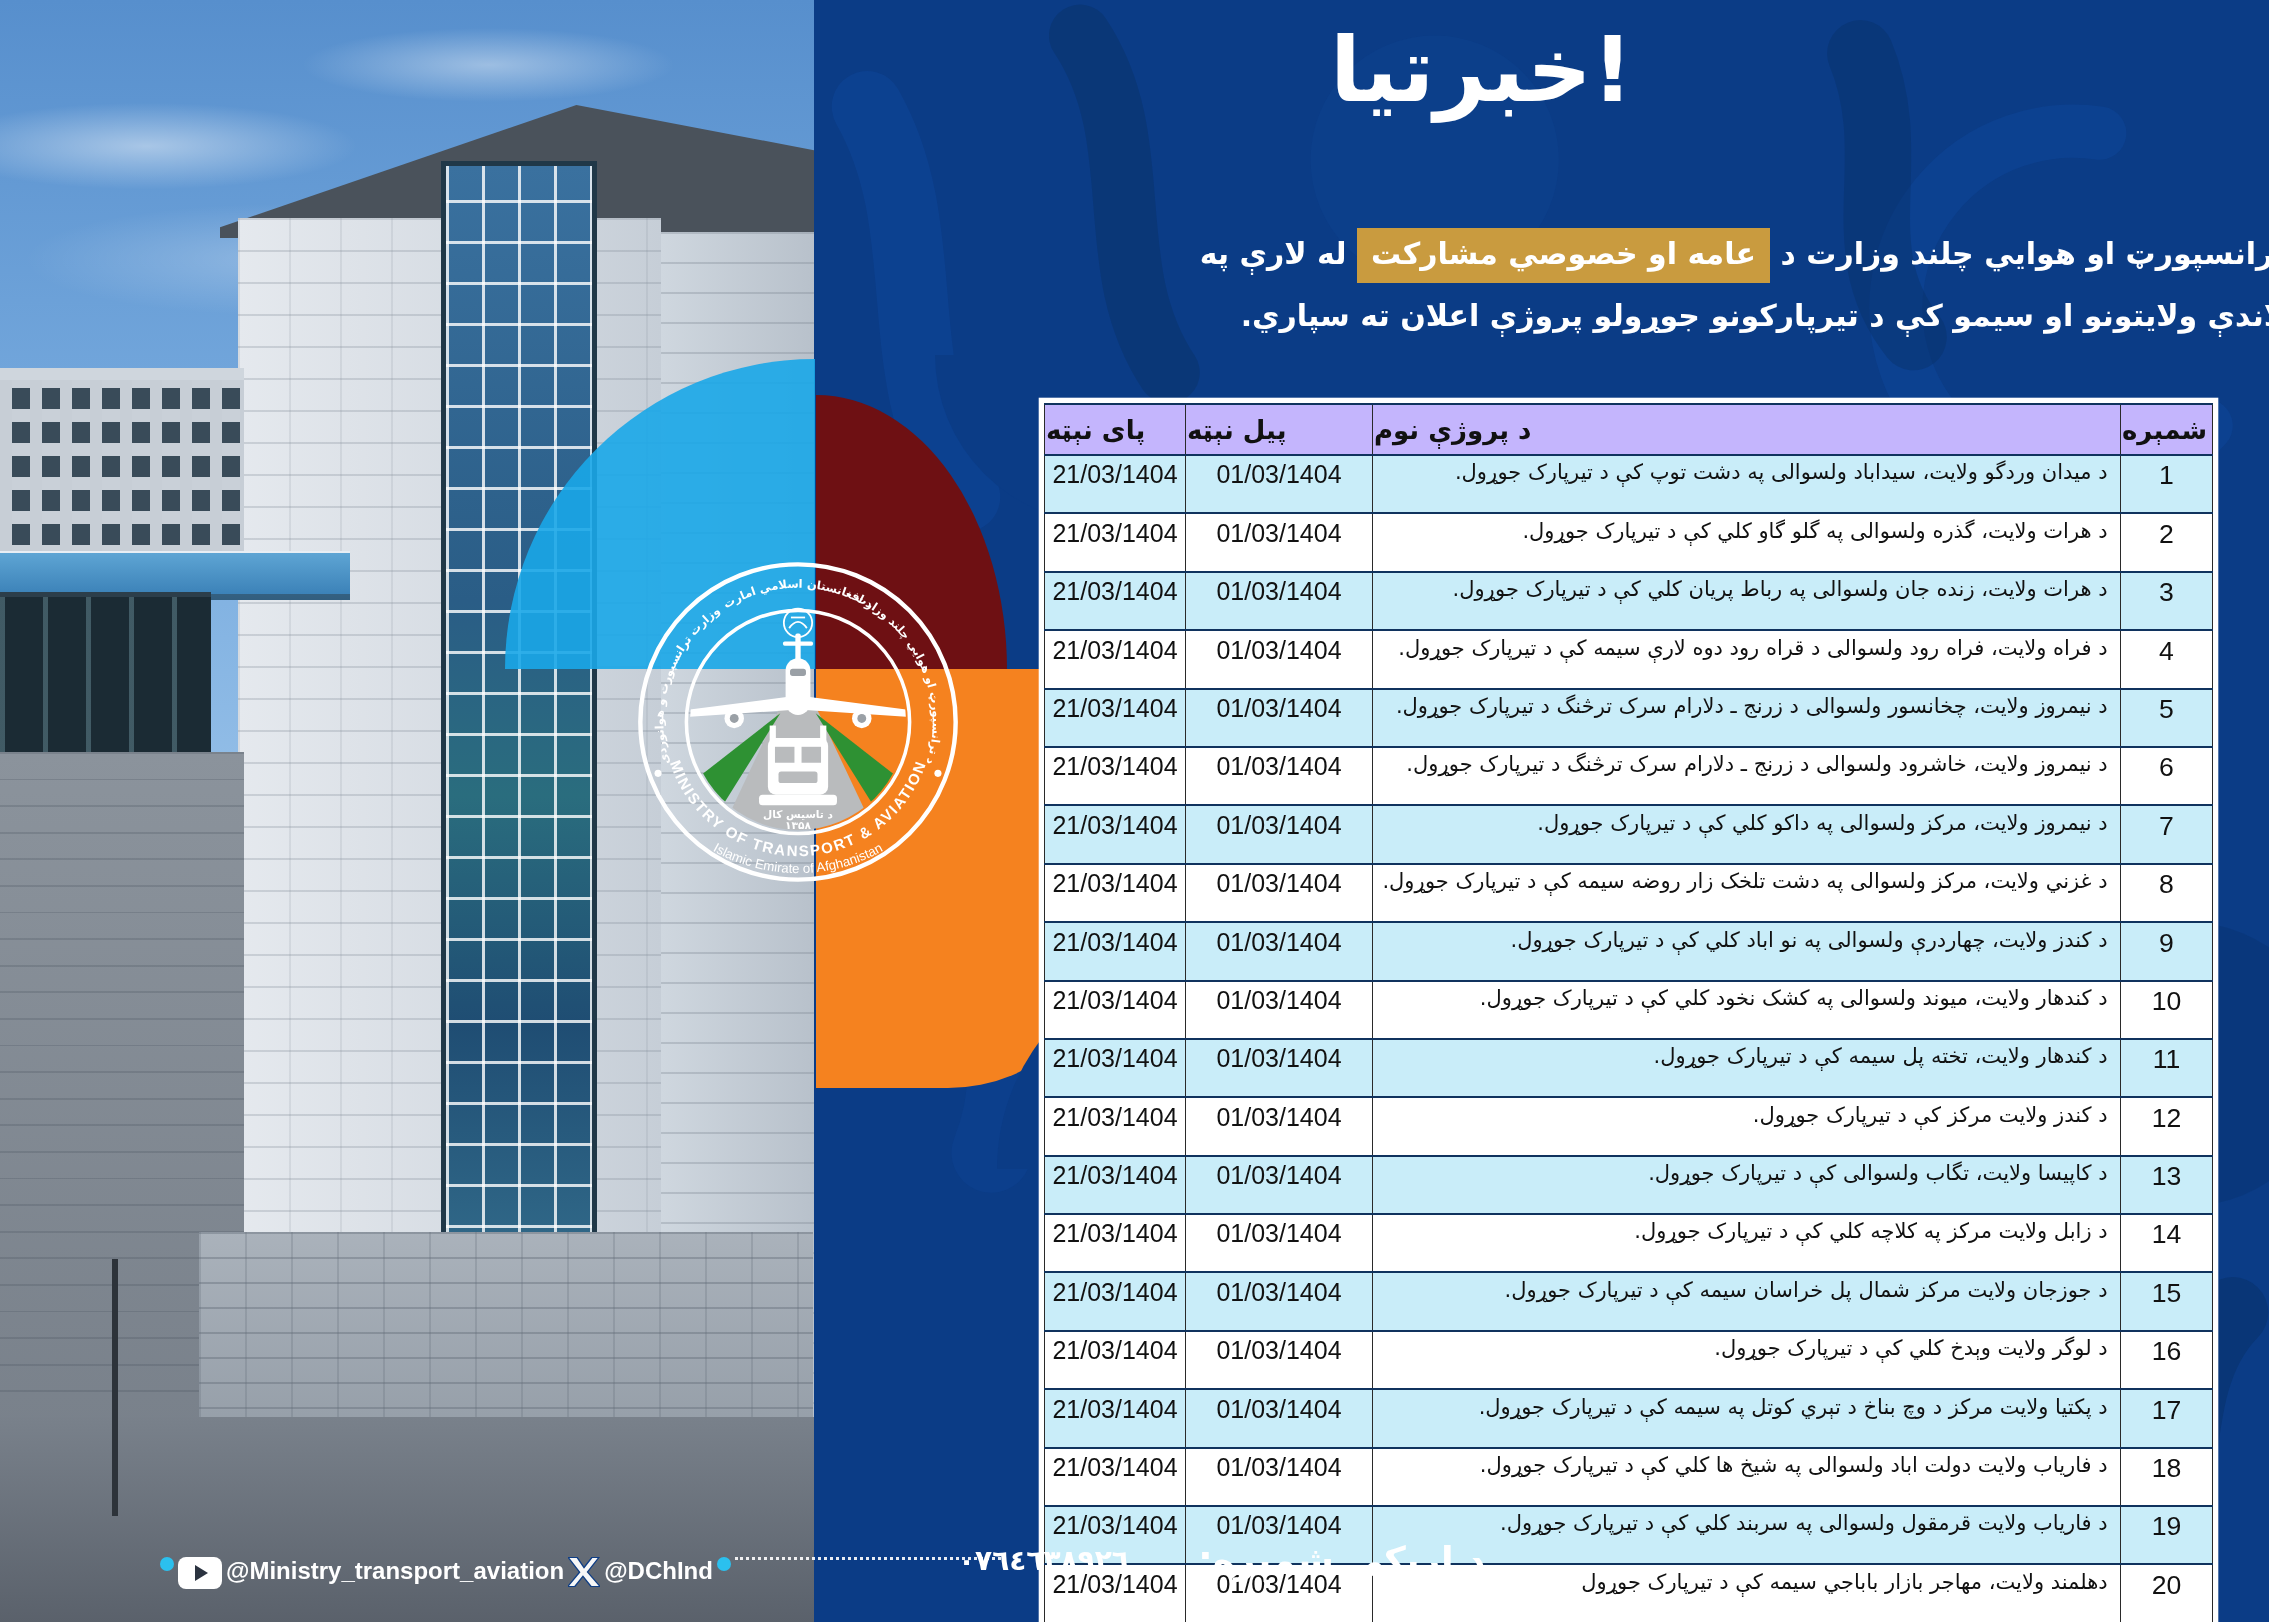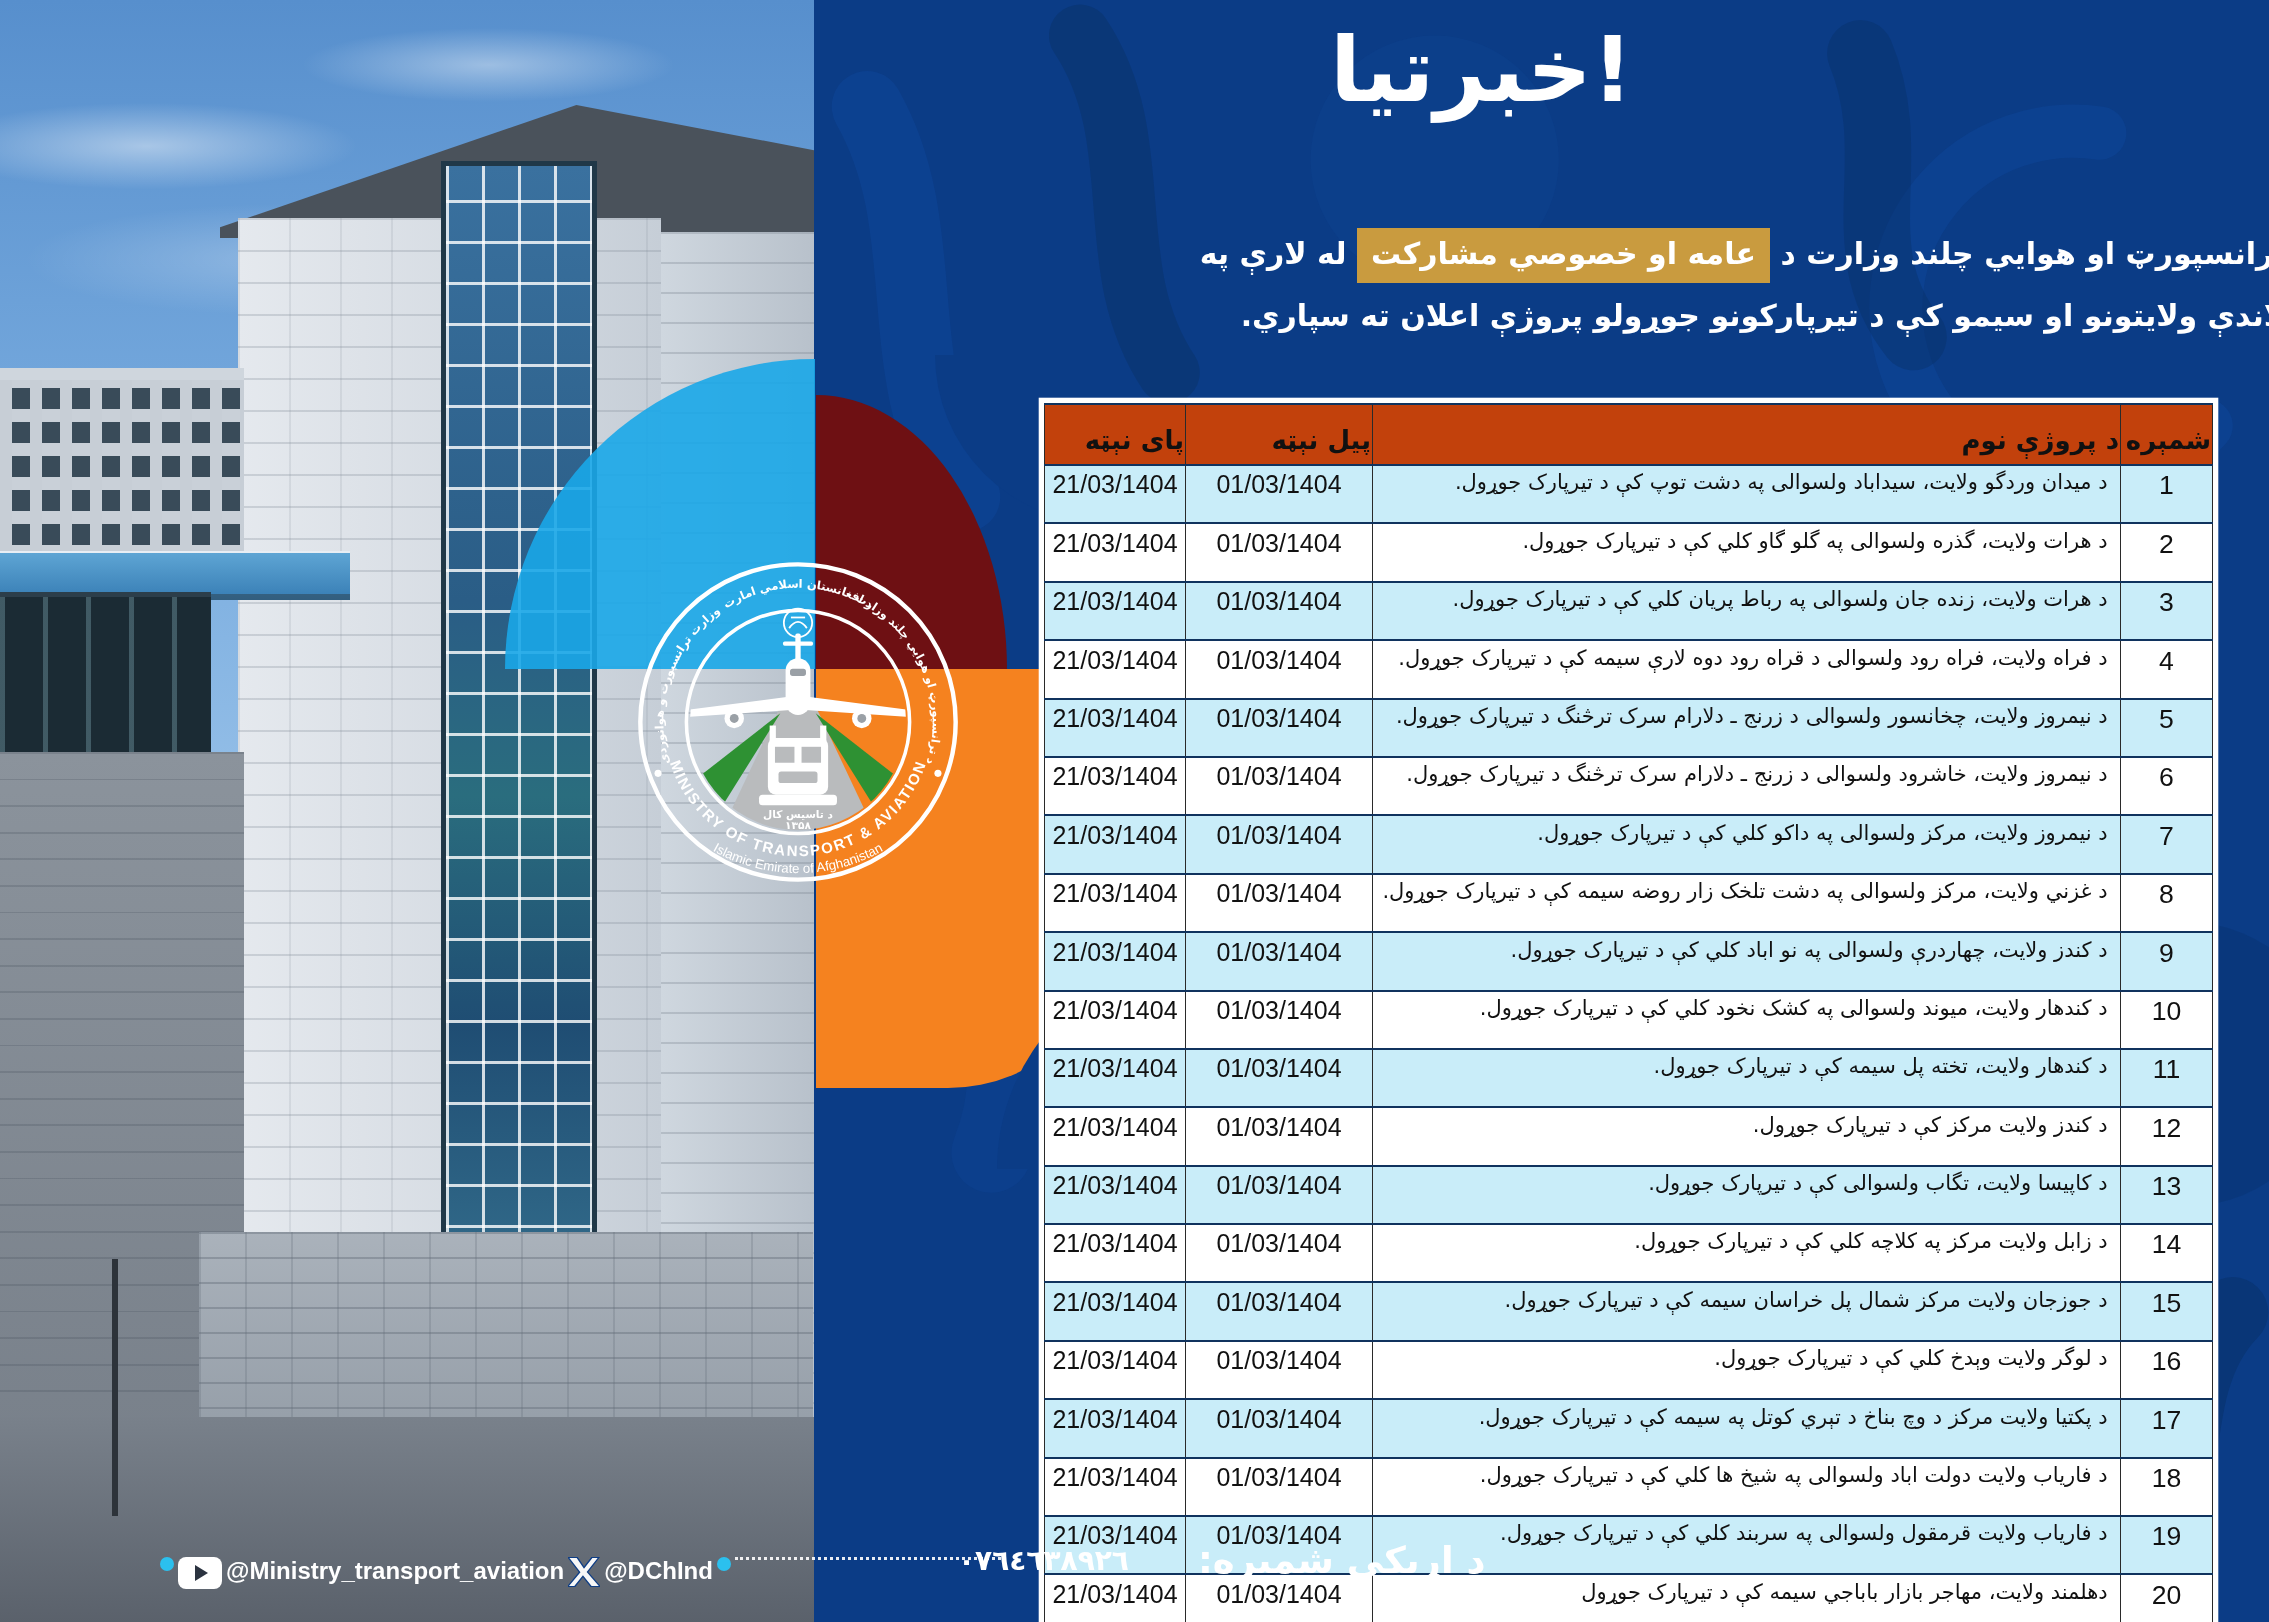--- a/index.html
+++ b/index.html
@@ -81,22 +81,22 @@
   .intro .hl{background:#C99B3F;padding:8px 14px 11.5px;}
 
   
   .tbl-wrap{left:1044px;top:403px;width:1169px;}
   table.projects{width:1169px;border-collapse:collapse;table-layout:fixed;direction:rtl;
     box-shadow:0 0 0 5.3px #ffffff;background:#fff;}
   table.projects th, table.projects td{
     border-left:1.8px solid #2a2a2a;border-right:1.8px solid #2a2a2a;
     border-top:2.7px solid #10335e;border-bottom:2.7px solid #10335e;
     vertical-align:top;color:#111;overflow:hidden;white-space:nowrap;}
-  table.projects th{background:#c2410c;height:38px;font-size:26px;font-weight:bold;
-    text-align:right;padding-top:20px;font-family:"DejaVu Sans",sans-serif;}
+  table.projects th{background:#c4b5fd;height:38px;font-size:26px;font-weight:bold;
+    text-align:left;padding-top:10px;font-family:"DejaVu Sans",sans-serif;}
   table.projects td{height:51px;padding-top:4.4px;background:#fff;}
   table.projects tbody tr:nth-child(odd) td{background:#C9EDF9;}
   td.c-num{text-align:center;font-size:26.6px;font-family:"Liberation Sans",sans-serif;}
   td.c-name{text-align:right;padding-right:12.4px;padding-left:20px;font-size:21px;}
   td.c-date{text-align:center;font-size:25px;font-family:Liberation Sans, sans-serif;direction:ltr;}
 
   
   .contact{left:958px;top:1539px;width:674px;display:flex;flex-direction:row;
     align-items:center;gap:69px;color:#fff;}
   .contact .num{font-size:28px;font-weight:bold;letter-spacing:8px;direction:ltr;}

